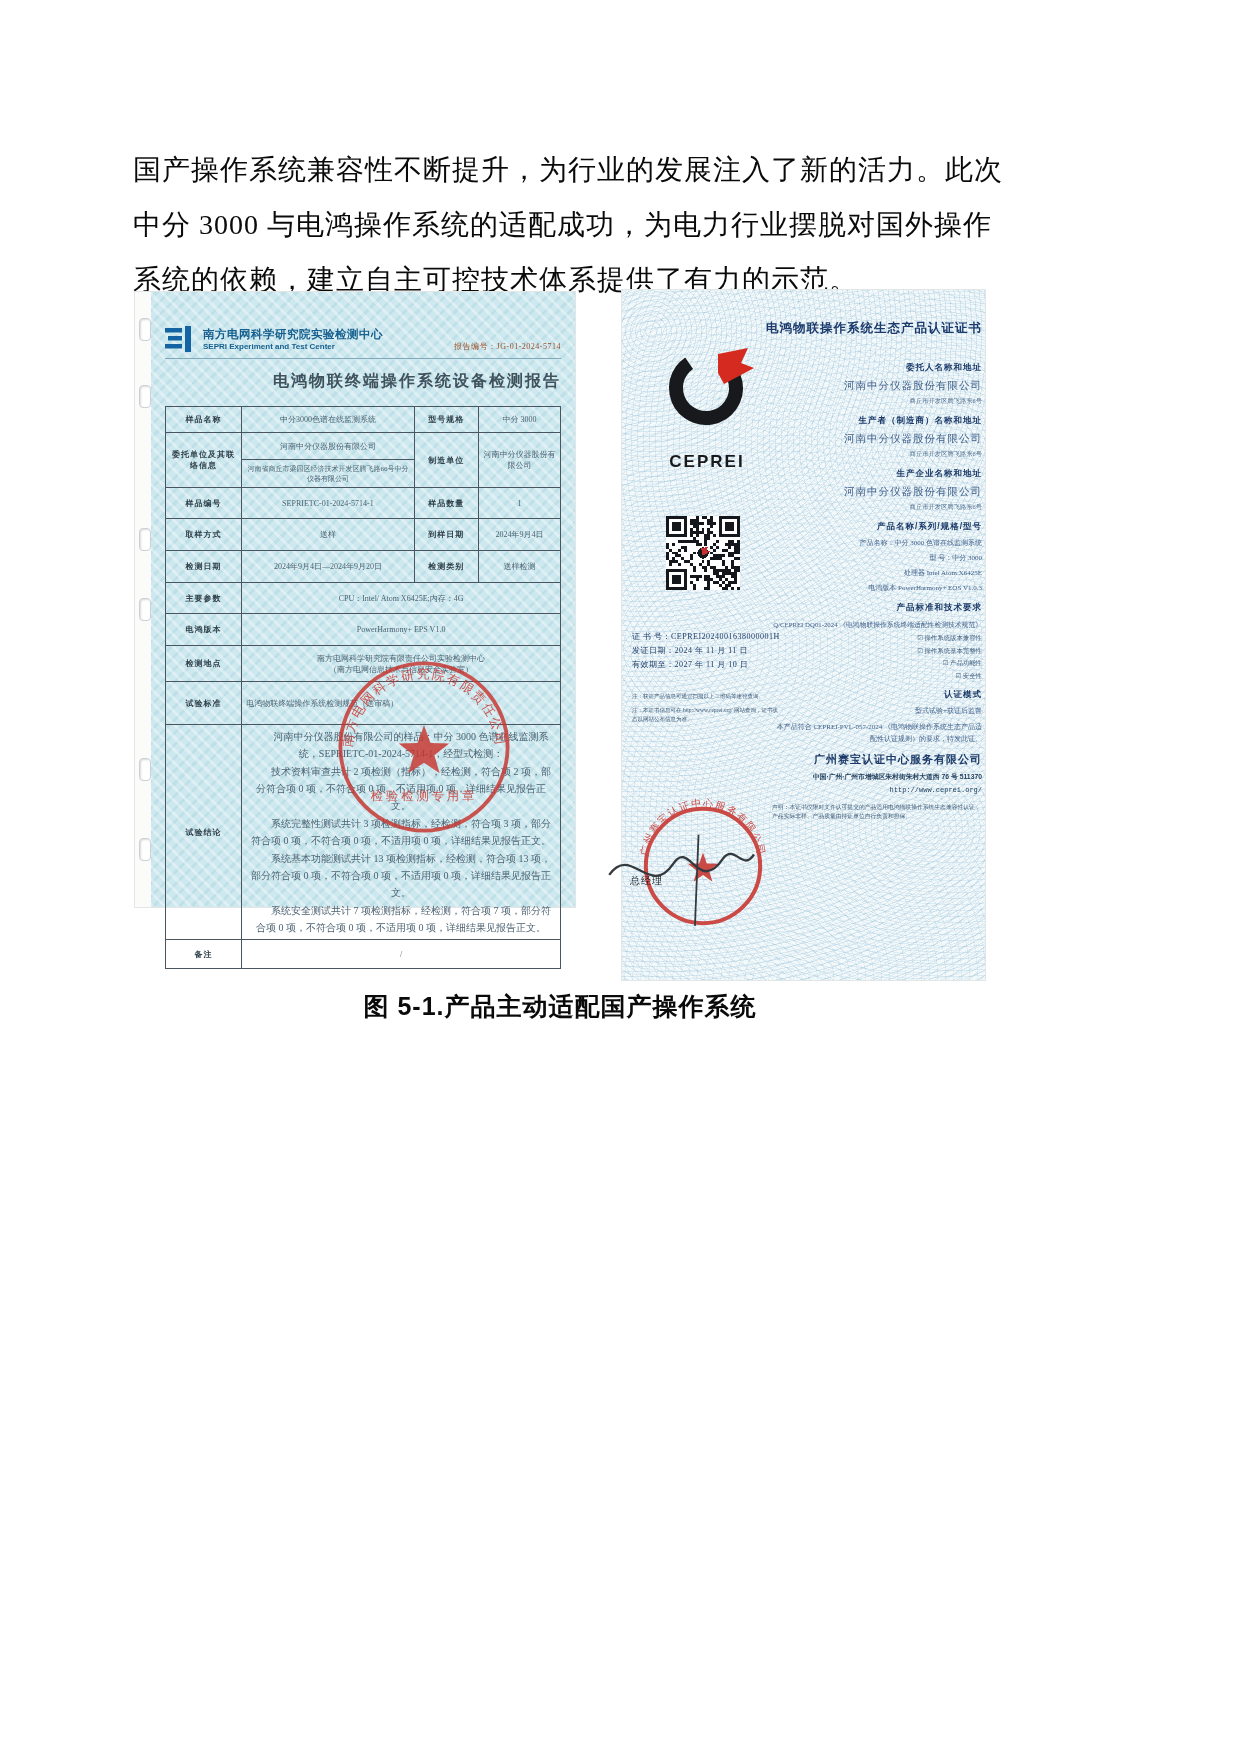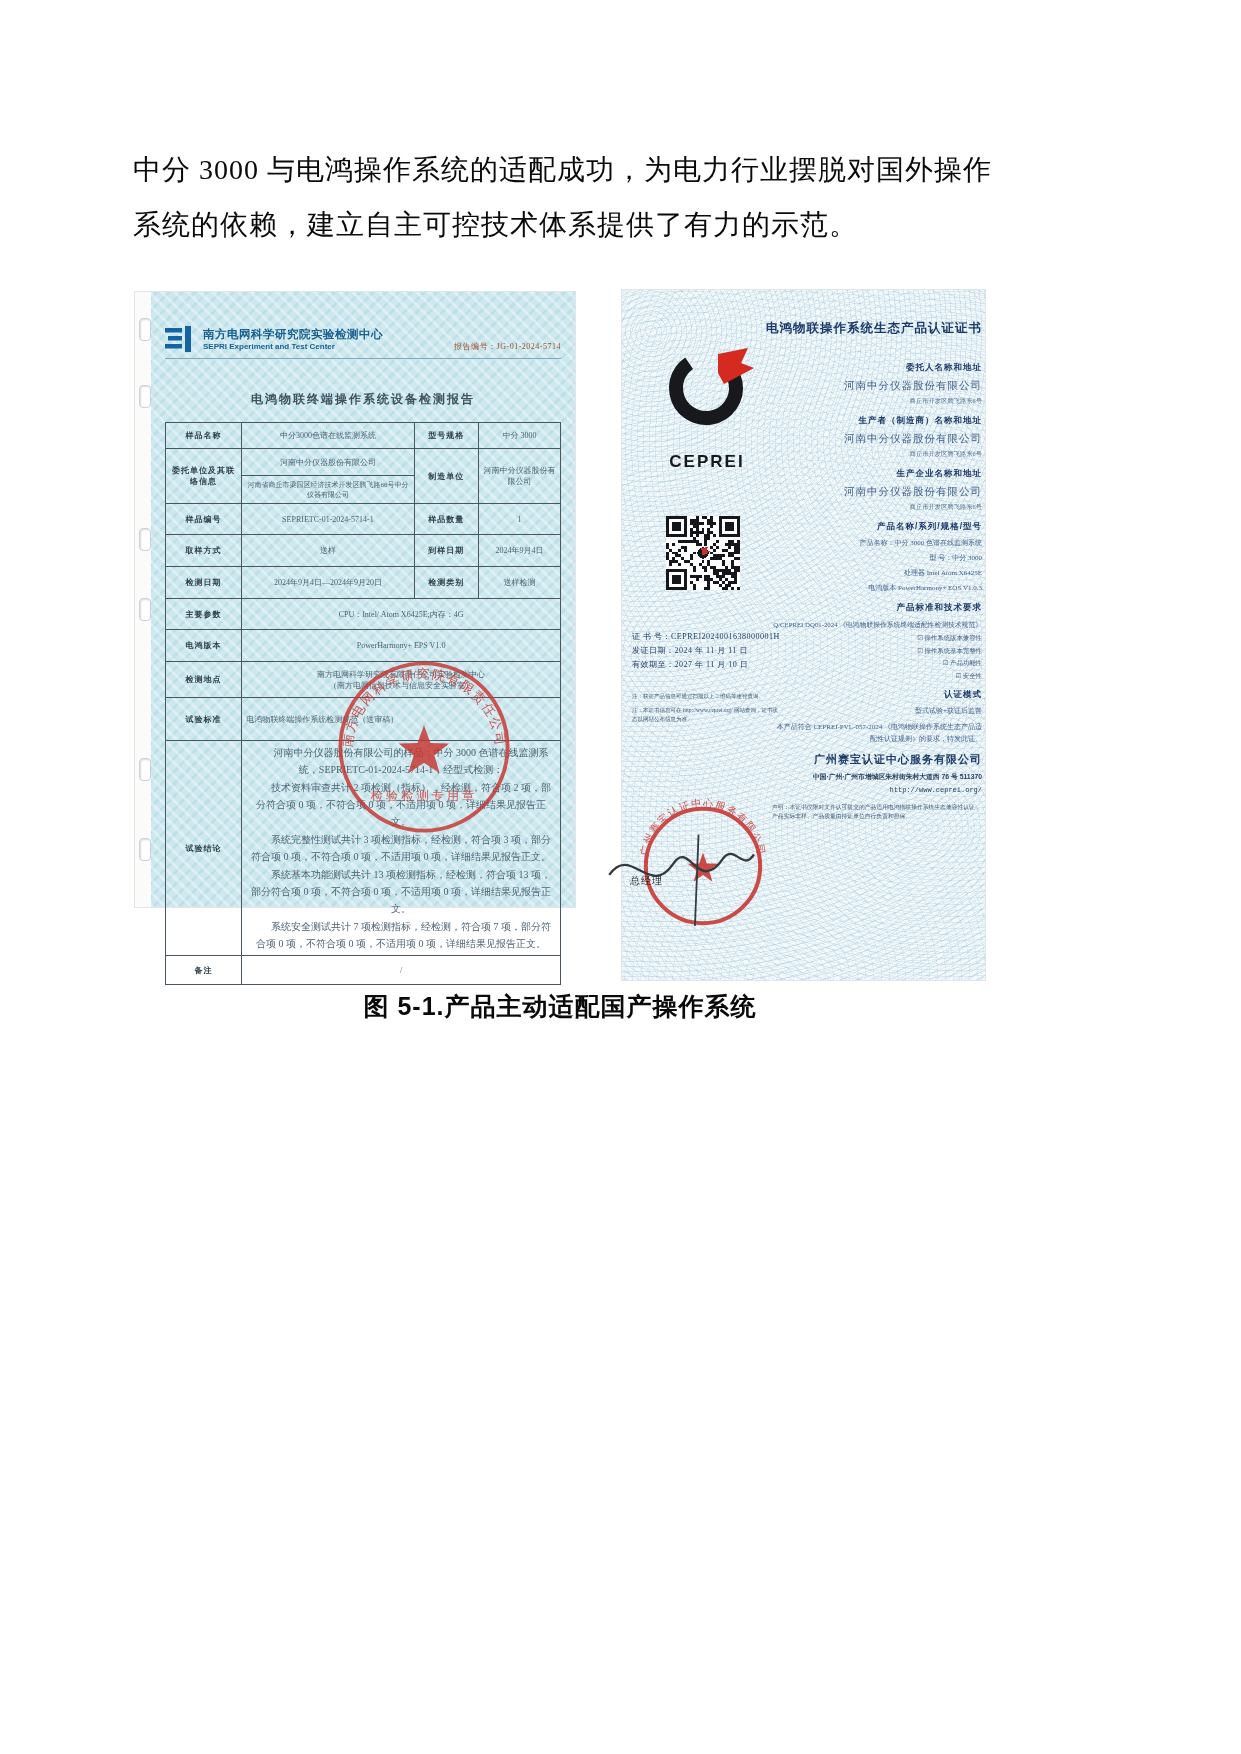--- a/index.html
+++ b/index.html
@@ -22,21 +22,21 @@
       padding:0 14px;box-sizing:border-box;}
   .rep-header{display:flex;align-items:center;margin-top:34px;padding-bottom:6px;
               border-bottom:1px solid #7fa8ba;}
   .sepri-logo{flex:0 0 auto;margin-right:8px;}
   .rep-org{flex:1;}
   .org-cn{font-family:"Liberation Sans","DejaVu Sans",sans-serif;font-weight:bold;
           font-size:11.5px;color:var(--header-blue,#17608f);letter-spacing:.5px;}
   .org-en{font-family:"Liberation Sans","DejaVu Sans",sans-serif;font-weight:bold;
           font-size:8px;color:var(--header-blue,#17608f);}
   .rep-no{font-size:8px;color:#9c512c;letter-spacing:.5px;align-self:flex-end;}
-  .rep-title{margin-top:32px;text-align:center;font-size:12px;font-weight:bold;
+  .rep-title{margin-top:12px;text-align:right;font-size:16px;font-weight:bold;
              letter-spacing:2px;color:#3f525e;}
   .rep-table{margin-top:14px;width:100%;border-collapse:collapse;table-layout:fixed;
              font-size:8px;color:#4c6272;}
   .rep-table td{border:1px solid #49565f;padding:2px 4px;text-align:center;vertical-align:middle;
                 overflow:hidden;}
   .rep-table td.lbl{font-weight:bold;color:#2e3f4a;letter-spacing:1px;}
   .rep-table td.left{text-align:left;}
   .tr1{height:26px}.tr2a{height:27px}.tr2b{height:28px}.tr3{height:31px}.tr4{height:32px}
   .tr5{height:32px}.tr6{height:31px}.tr7{height:32px}.tr8{height:36px}.tr9{height:43px}
   .tr10{height:113px}.tr11{height:29px}
@@ -86,20 +86,21 @@
   .caption{position:absolute;left:135px;top:990px;width:850px;text-align:center;
       font-family:"Liberation Sans","DejaVu Sans",sans-serif;font-weight:bold;font-size:25px;
       color:#0a0a0a;letter-spacing:1px;}
 </style>
 </head>
 <body>
 
 <div class="page">
 
   <div class="para">
+    <div class="pline">国产操作系统兼容性不断提升，为行业的发展注入了新的活力。此次</div>
     <div class="pline">中分 3000 与电鸿操作系统的适配成功，为电力行业摆脱对国外操作</div>
     <div class="pline">系统的依赖，建立自主可控技术体系提供了有力的示范。</div>
   </div>
 
   <div class="figure">
 
     <div class="scan-left">
       <div class="punch-strip">
         <i class="hole" style="top:26px"></i>
         <i class="hole" style="top:93px"></i>

